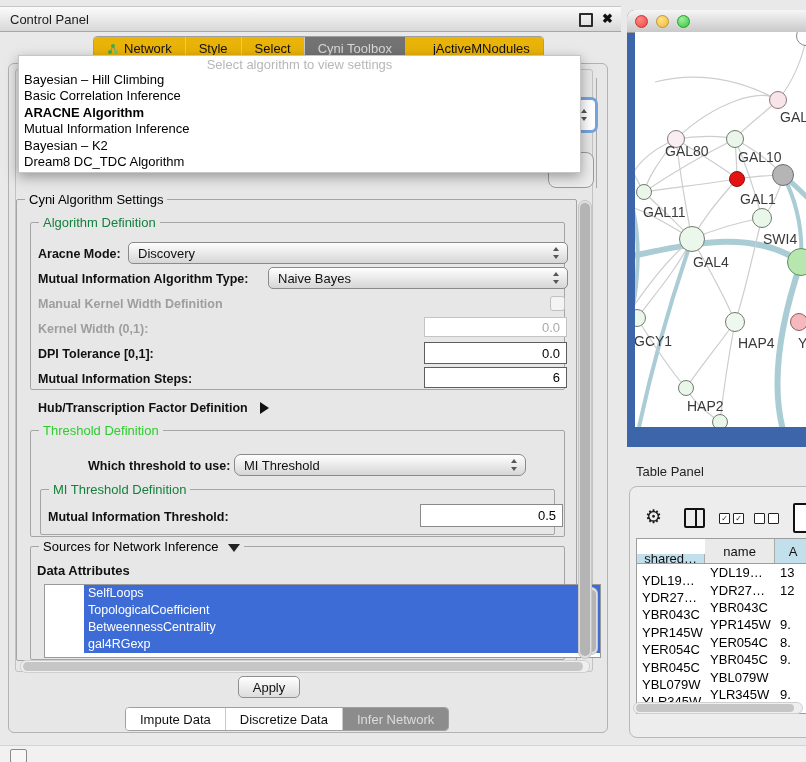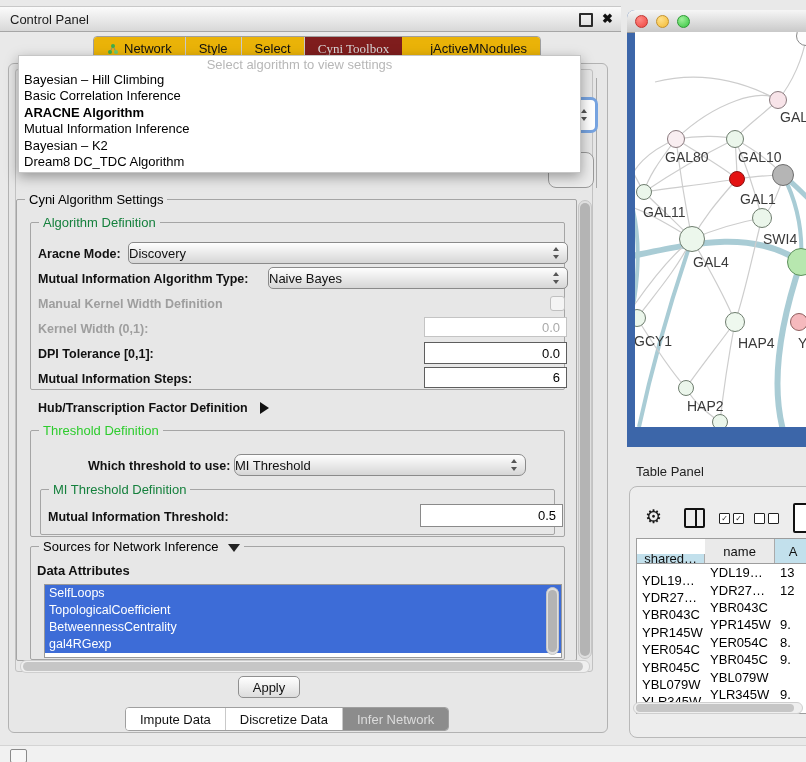--- a/index.html
+++ b/index.html
@@ -10,21 +10,21 @@
   .cp-titlebar{left:0;top:6px;width:621px;height:24px;background:linear-gradient(#fbfbfb,#d8d8d8);
     border-top:1px solid #c8c8c8;border-bottom:1px solid #a6a6a6;display:flex;align-items:center;}
   .cp-title{margin-left:10px;font-size:13px;color:#1b1b1b;}
   .float-icon{position:absolute;right:28px;top:6px;width:10px;height:10px;border:2px solid #2b2b2b;border-radius:1px;}
   .close-icon{position:absolute;right:8px;top:4px;font-size:13px;font-weight:bold;color:#111;}
 
   .tabstrip{left:93px;top:36px;height:23px;display:flex;background:#fff;border:1px solid #9f9f9f;
     border-radius:4px;overflow:hidden;align-items:stretch;}
   .tab{display:flex;align-items:center;padding:0 13px;font-size:13px;color:#111;background:#eab308;border-right:1px solid #c9c9c9;}
   .tab:last-child{border-right:none;padding-left:28px;}
-  .tab.sel{background:#7f1d1d;color:#d9d9d9;border-right:none;font-family:Liberation Serif, serif;}
+  .tab.sel{background:#737373;color:#d9d9d9;border-right:none;}
   .net-tab-icon{margin-right:5px;display:inline-flex;}
 
   .cp-panel{left:8px;top:63px;width:598px;height:668px;background:#e7e7e7;border:1px solid #b2b2b2;border-radius:6px;}
   .inner-pane{left:15px;top:69px;width:576px;height:601px;border:1px solid #c2c2c2;border-radius:3px;background:#e7e7e7;}
 
   
   .frag-combo{left:548px;top:97px;width:44px;height:30px;background:#fff;border:3px solid #76a3e0;border-radius:7px;}
   .frag-line{left:596px;top:78px;width:0;height:110px;border-left:1px solid #a8a8a8;}
   .frag-box2{left:548px;top:152px;width:44px;height:34px;border:1px solid #9a9a9a;border-radius:8px;background:#ececec;}
 
@@ -38,38 +38,38 @@
   
   .fs{border:1px solid #a5a5a5;border-radius:2px;}
   .legend{position:absolute;top:-8px;left:8px;background:#e7e7e7;padding:0 4px;font-size:13px;white-space:nowrap;}
   .legend.blue{color:#15803d;}
   .legend.green{color:#2ecc2e;}
 
   .lbl{font-size:12.5px;font-weight:bold;color:#111;white-space:nowrap;}
   .lbl.dis{color:#9e9e9e;}
 
   .combo{background:linear-gradient(#fefefe,#d6d6d6);border:1px solid #8a8a8a;border-radius:5px;
-    font-size:13px;color:#111;display:flex;align-items:center;box-sizing:border-box;}
+    font-size:13px;color:#111;display:flex;align-items:center;padding-left:9px;box-sizing:border-box;}
   .spin{position:absolute;right:7px;top:50%;transform:translateY(-50%);width:7px;height:12px;}
   .spin:before,.spin:after{content:"";position:absolute;left:0;border-left:3.5px solid transparent;border-right:3.5px solid transparent;}
   .spin:before{top:0;border-bottom:4px solid #555;}
   .spin:after{bottom:0;border-top:4px solid #555;}
 
   .field{background:#fff;border:1px solid #5e5e5e;font-size:13px;color:#000;display:flex;align-items:center;
     justify-content:flex-end;padding-right:6px;box-sizing:border-box;}
   .field.dis{border-color:#c4c4c4;color:#aaa;}
 
   .checkbox{width:13px;height:13px;border:1px solid #c0c0c0;border-radius:3px;background:#f4f4f4;}
 
   .tri-right{display:inline-block;width:0;height:0;border-top:6px solid transparent;border-bottom:6px solid transparent;
     border-left:9px solid #111;margin-left:8px;vertical-align:middle;}
   .tri-down{display:inline-block;width:0;height:0;border-left:6px solid transparent;border-right:6px solid transparent;
     border-top:8px solid #222;margin-left:6px;vertical-align:middle;}
 
-  .listbox{background:#fff;border:1px solid #999;}
+  .listbox{background:#fff;border:1px solid #999;padding-left:39px;}
   .attr-item{height:17px;line-height:17px;font-size:12.5px;color:#fff;background:#3d6cd7;padding-left:4px;}
 
   .vscroll{background:#dfdfdf;border:1px solid #c6c6c6;border-radius:7px;}
   .vscroll .thumb{position:absolute;left:1px;right:1px;top:2px;bottom:2px;background:#b4b4b4;border-radius:6px;}
   .hscroll{background:#efefef;border:1px solid #cfcfcf;border-radius:6px;}
   .hscroll .thumb{position:absolute;top:1px;bottom:1px;left:2px;background:#c6c6c6;border-radius:5px;}
 
   .apply-btn{left:238px;top:676px;width:60px;height:20px;background:linear-gradient(#ffffff,#dcdcdc);
     border:1px solid #8f8f8f;border-radius:5px;font-size:13px;color:#111;display:flex;align-items:center;justify-content:center;}
 
@@ -307,21 +307,21 @@
         <path d="M102 147 C70 152 35 156 9 160"></path>
         <path d="M143 68 C100 45 60 40 20 50"></path>
         <path d="M100 107 C112 135 120 160 127 186"></path>
       </g>
     </svg>
     <div id="net-layer" style="position:absolute;left:0;top:0;width:171px;height:395px;">
         <div class="net-node" style="left: 161px; top: -6px; width: 20px; height: 20px; background: rgb(253, 253, 253); border-color: rgb(136, 136, 136);"></div>
         <div class="net-node" style="left: 134px; top: 59px; width: 18px; height: 18px; background: rgb(248, 228, 233); border-color: rgb(138, 122, 126);"></div>
         <div class="net-label" style="left: 145px; top: 77px;">GAL</div>
         <div class="net-node" style="left: 32px; top: 98px; width: 18px; height: 18px; background: rgb(249, 238, 241); border-color: rgb(138, 122, 126);"></div>
-        <div class="net-label" style="left: 30px; top: 117px;">GAL80</div>
+        <div class="net-label" style="left: 30px; top: 111px;">GAL80</div>
         <div class="net-node" style="left: 91px; top: 98px; width: 18px; height: 18px; background: rgb(235, 246, 235); border-color: rgb(110, 125, 110);"></div>
         <div class="net-label" style="left: 103px; top: 117px;">GAL10</div>
         <div class="net-node" style="left: 94px; top: 139px; width: 16px; height: 16px; background: rgb(228, 18, 18); border-color: rgb(138, 18, 18);"></div>
         <div class="net-label" style="left: 105px; top: 159px;">GAL1</div>
         <div class="net-node" style="left: 137px; top: 132px; width: 22px; height: 22px; background: rgb(181, 181, 181); border-color: rgb(110, 110, 110);"></div>
         <div class="net-node" style="left: 1px; top: 152px; width: 16px; height: 16px; background: rgb(235, 246, 235); border-color: rgb(110, 125, 110);"></div>
         <div class="net-label" style="left: 8px; top: 172px;">GAL11</div>
         <div class="net-node" style="left: 117px; top: 176px; width: 20px; height: 20px; background: rgb(235, 246, 235); border-color: rgb(110, 125, 110);"></div>
         <div class="net-label" style="left: 128px; top: 199px;">SWI4</div>
         <div class="net-node" style="left: 44px; top: 194px; width: 26px; height: 26px; background: rgb(236, 247, 236); border-color: rgb(110, 125, 110);"></div>

